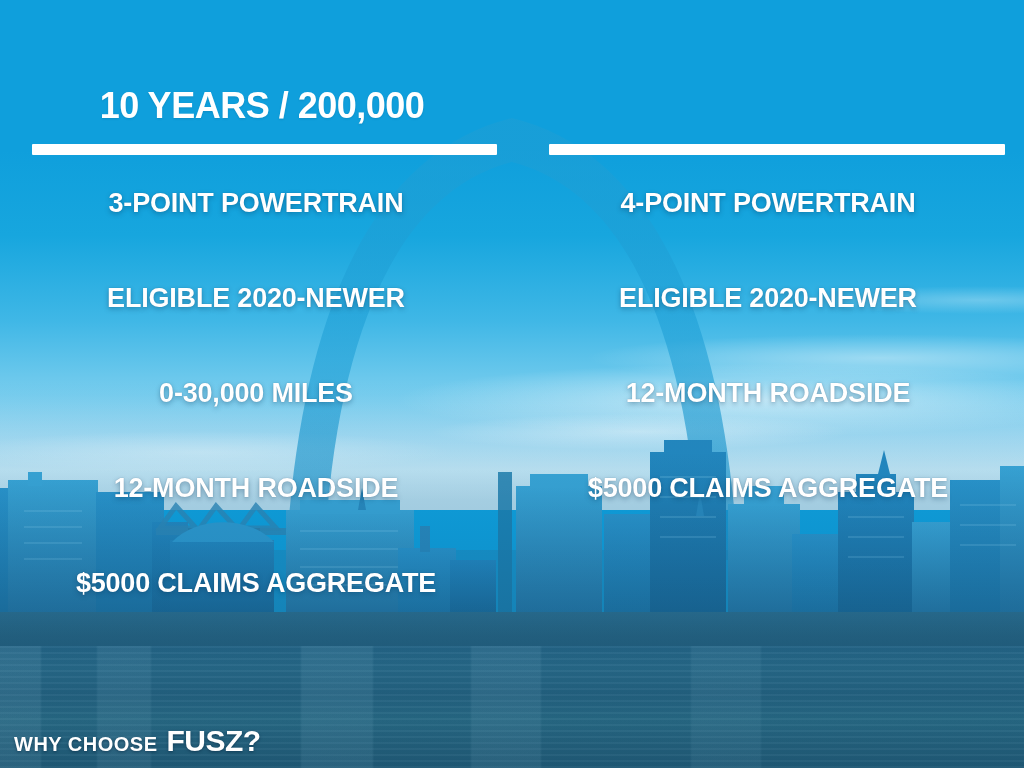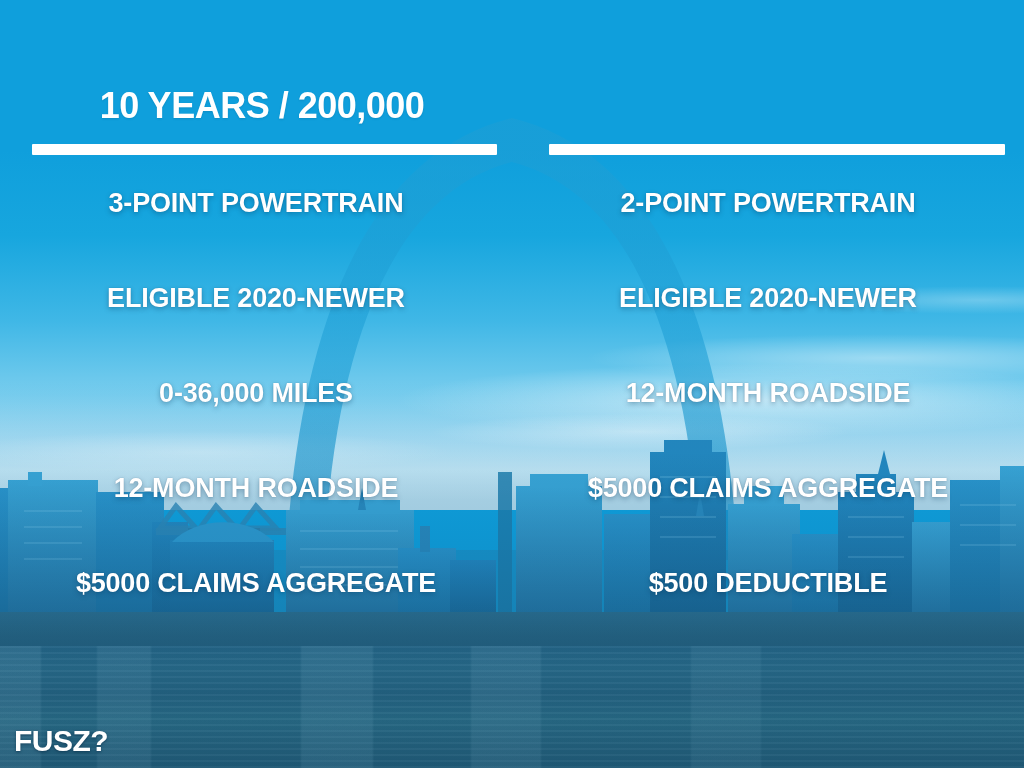--- a/index.html
+++ b/index.html
@@ -283,50 +283,48 @@
       <div class="headline">10 YEARS / 200,000</div>
       <div class="rule"></div>
       <div class="items">
         <div class="item">
           <span>3-POINT POWERTRAIN</span>
         </div>
         <div class="item">
           <span>ELIGIBLE 2020-NEWER</span>
         </div>
         <div class="item">
-          <span>0-36,000 MILES</span>
+          <span>0-30,000 MILES</span>
         </div>
         <div class="item">
           <span>12-MONTH ROADSIDE</span>
         </div>
         <div class="item">
           <span>$5000 CLAIMS AGGREGATE</span>
         </div>
       </div>
     </div>
 
     <div class="col right">
       <div class="rule"></div>
       <div class="items">
         <div class="item">
-          <span>2-POINT POWERTRAIN</span>
+          <span>4-POINT POWERTRAIN</span>
         </div>
         <div class="item">
           <span>ELIGIBLE 2020-NEWER</span>
         </div>
         <div class="item">
           <span>12-MONTH ROADSIDE</span>
         </div>
         <div class="item">
           <span>$5000 CLAIMS AGGREGATE</span>
-        </div>
-        <div class="item">
-          <span>$500 DEDUCTIBLE</span>
         </div>
       </div>
     </div>
 
     <div class="brand">
+      <span class="why">WHY CHOOSE</span>
       <span class="fusz">FUSZ?</span>
     </div>
 
   </div>
 </div>
 
 </body></html>

